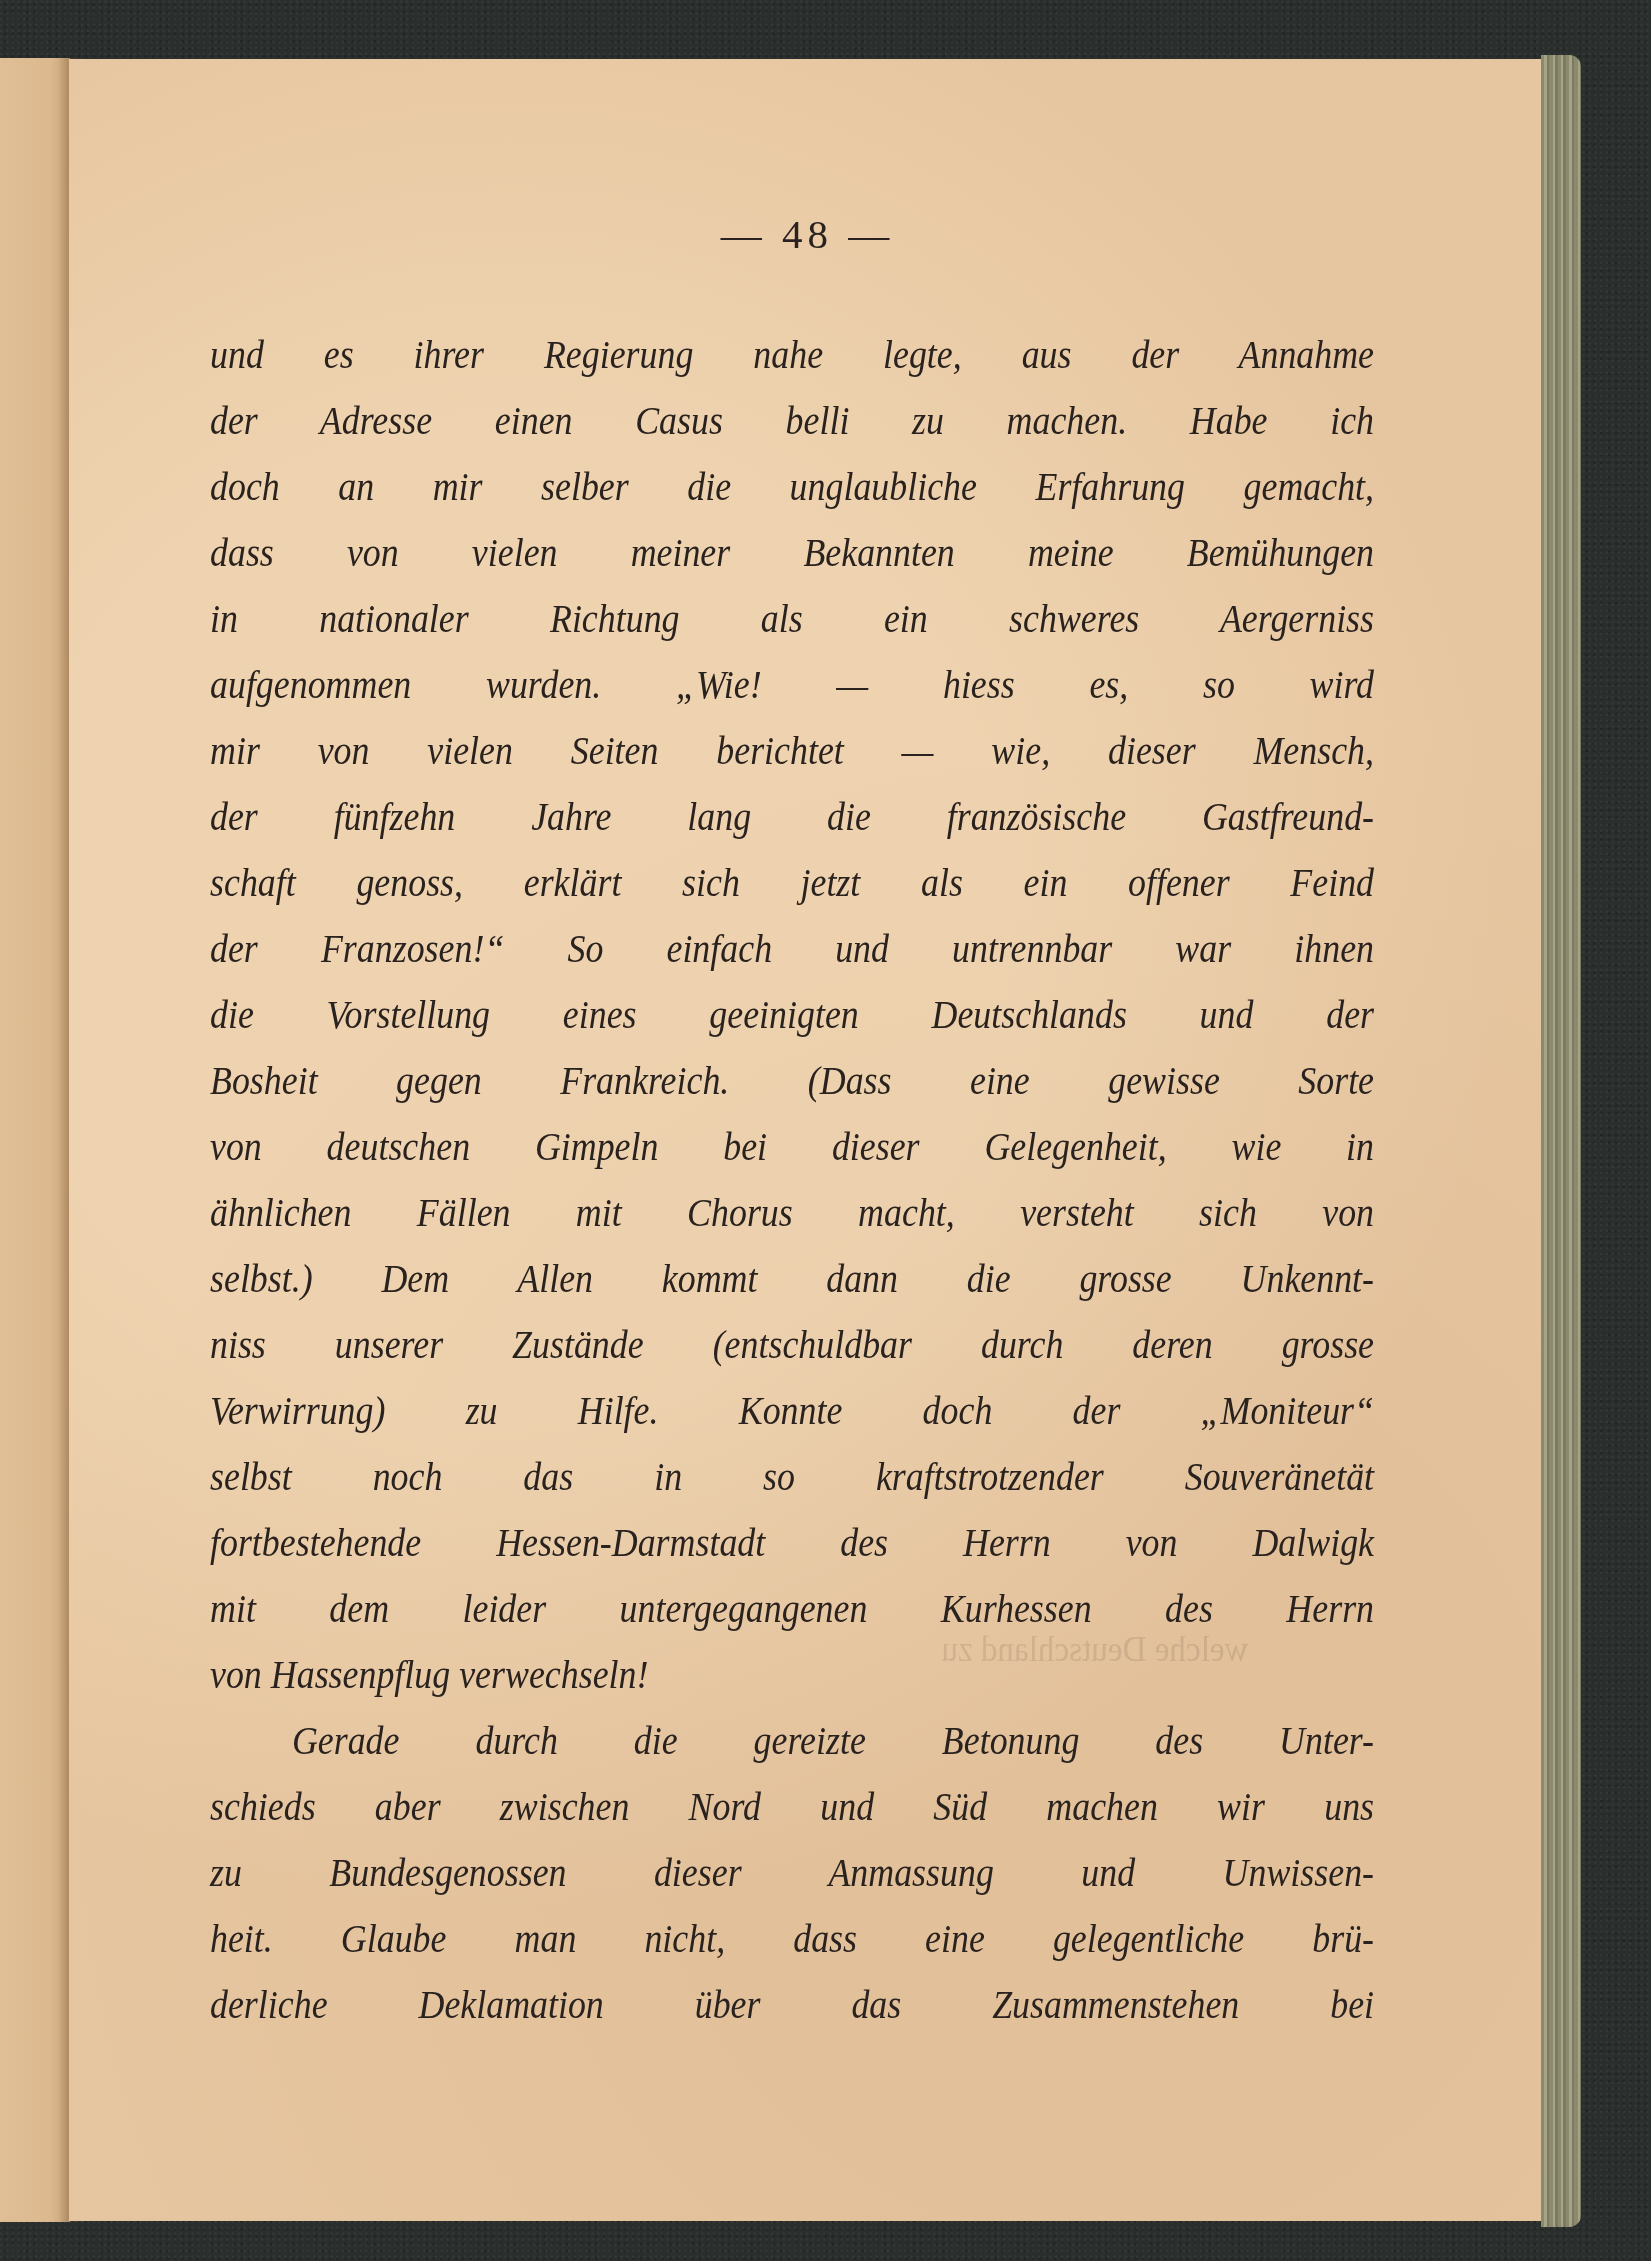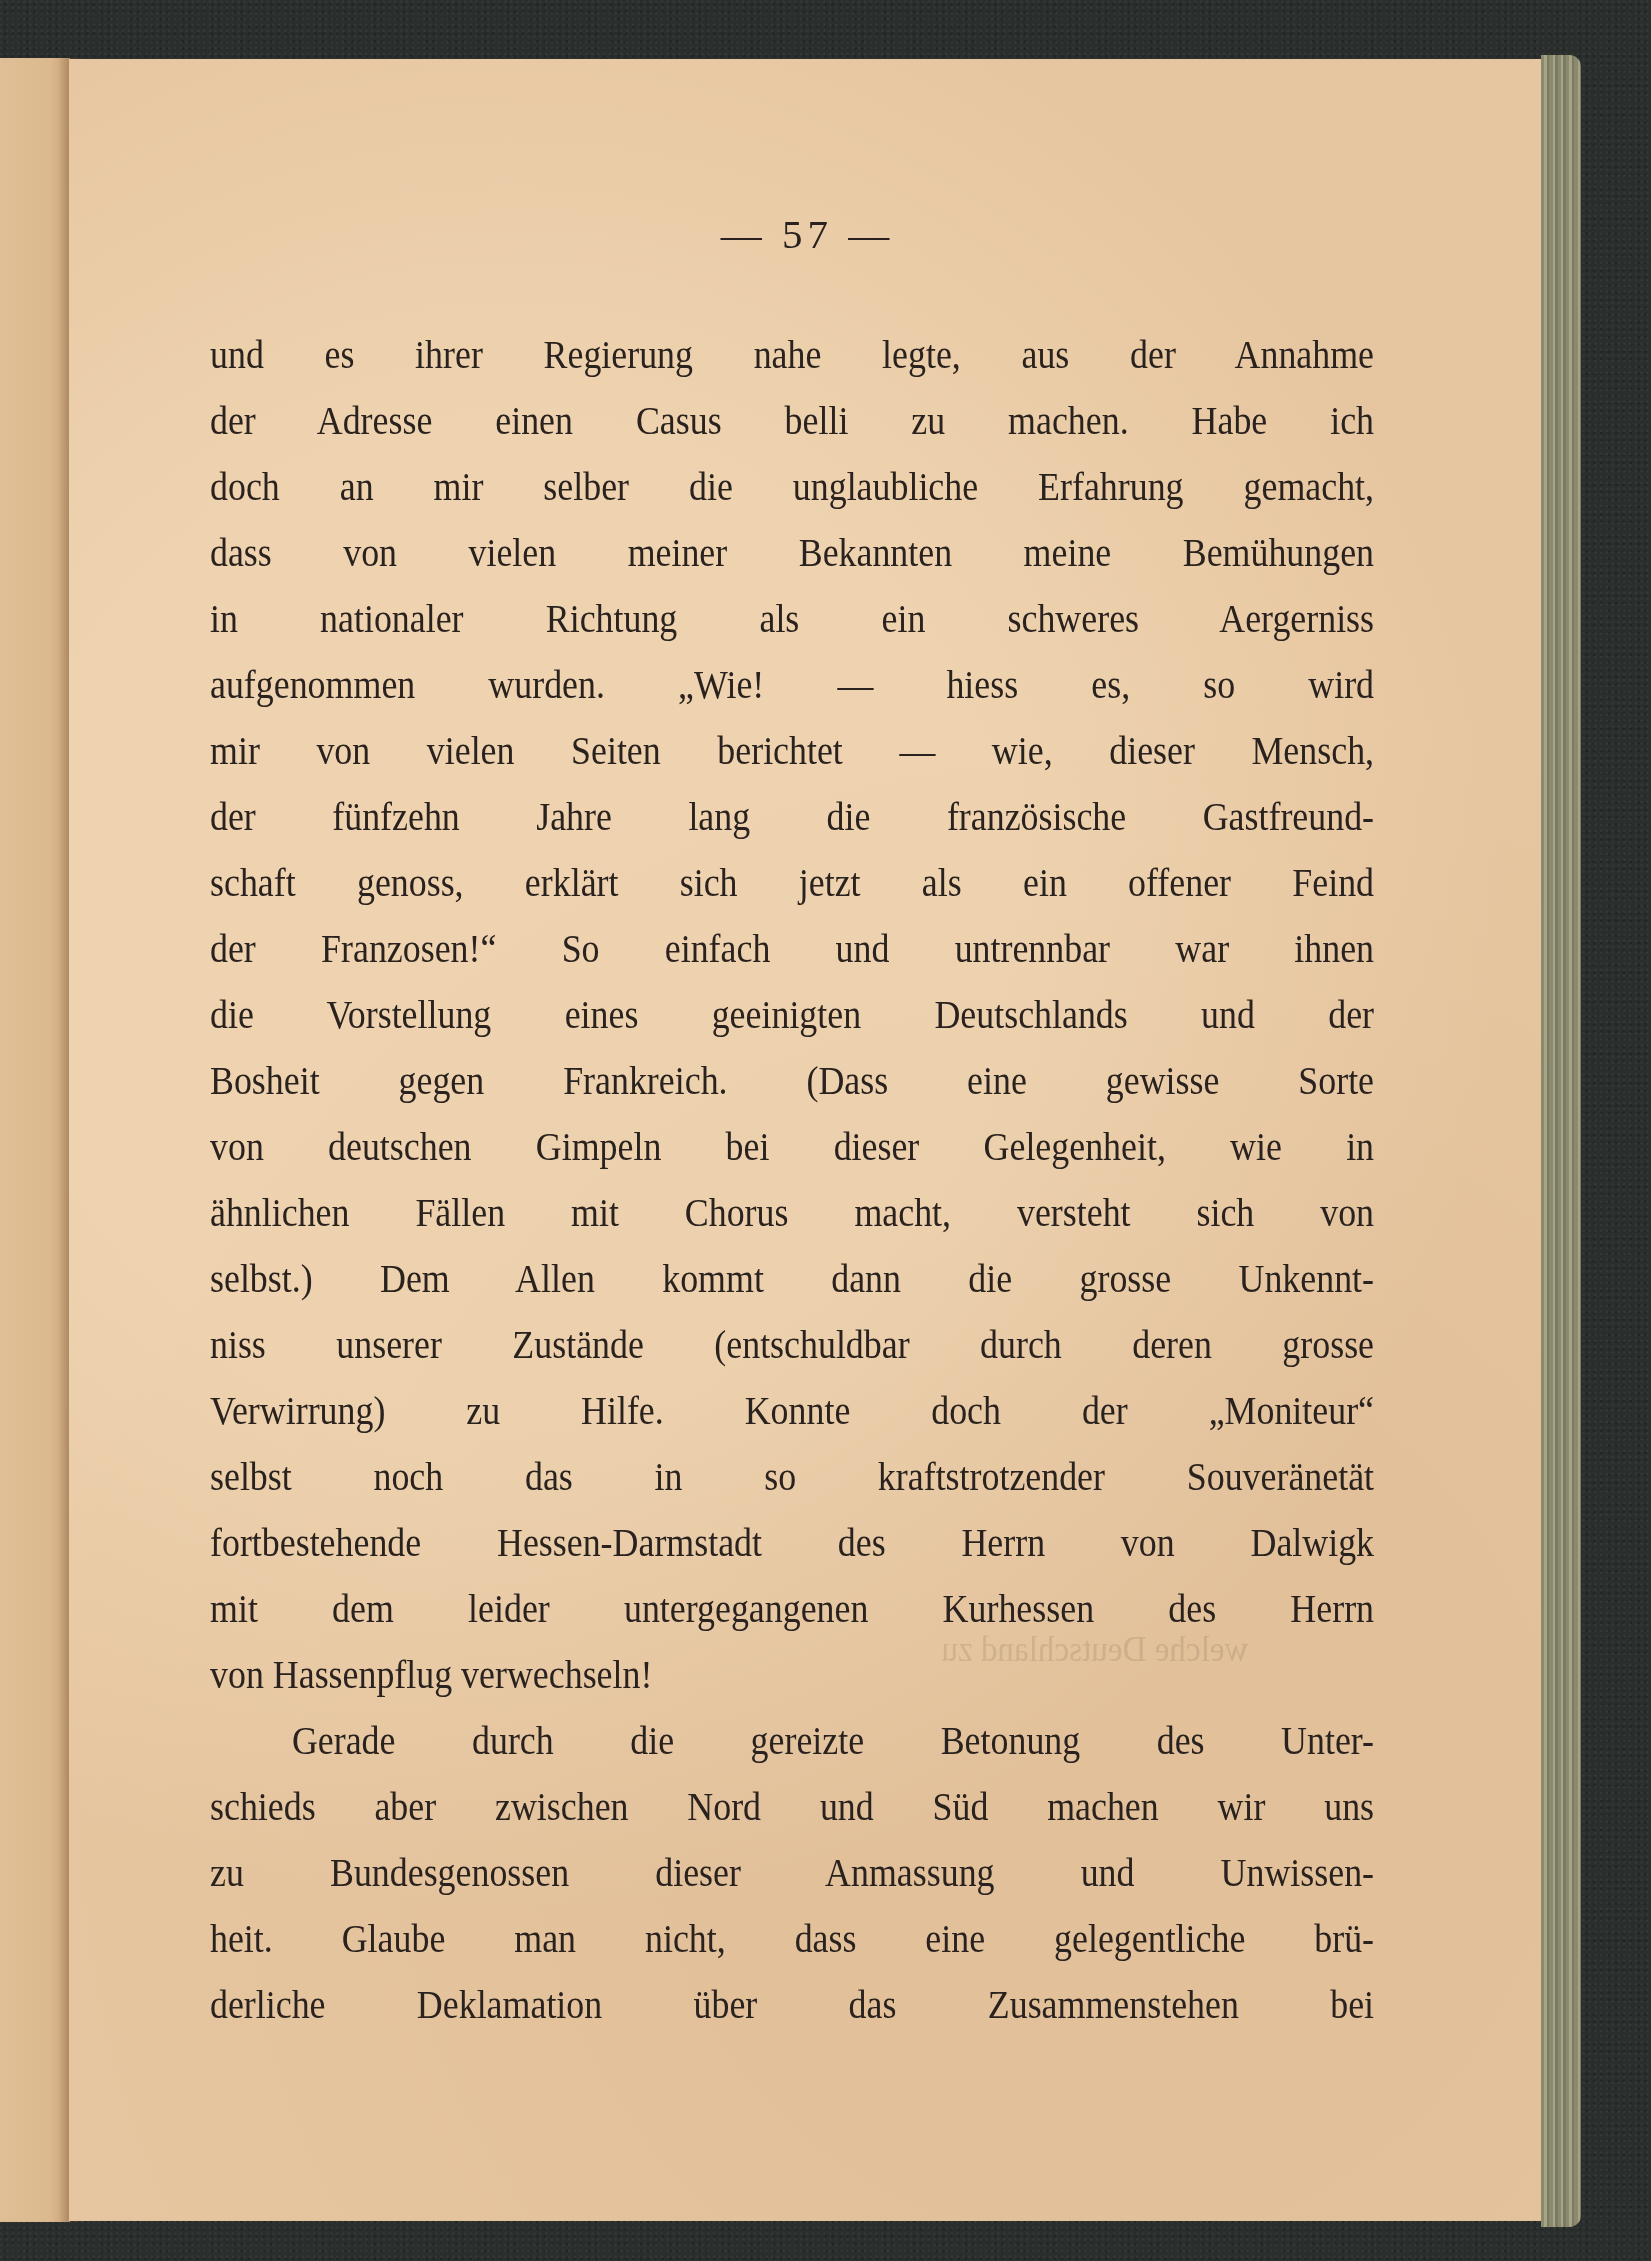--- a/index.html
+++ b/index.html
@@ -31,40 +31,41 @@
     border-radius: 0 11.6px 11.6px 0;
   }
   .page-number {
     position: absolute; left: 0; width: 1477px; top: 151px; text-align: center;
     font-family: "Liberation Serif", serif; font-size: 41px; color: #2a2220; letter-spacing: 5px;
   }
   .text-block {
     position: absolute; left: 141px; top: 263px; width: 1164px;
     font-family: "Liberation Serif", serif; font-size: 39px; line-height: 66px;
     color: #2a221e;
+    font-style: italic;
   }
   .line {
     display: block; white-space: nowrap; text-align: justify; text-align-last: justify;
     height: 66px; transform: scaleX(0.92); transform-origin: left center; width: 108.7%;
   }
   .line.last { text-align-last: left; }
   .line.indent { padding-left: 89px; box-sizing: border-box; }
   .bleed {
     position: absolute; left: 859px; top: 1569px; font-family: "Liberation Serif", serif;
     font-size: 36px; color: rgba(60,45,35,0.12); transform: scaleX(-0.92);
   }
 </style>
 </head>
 <body>
 
 <div class="left-page"></div>
 <div class="gutter"></div>
 
 <div class="page">
-  <div class="page-number">— 57 —</div>
+  <div class="page-number">— 48 —</div>
   <div class="bleed">welche Deutschland zu</div>
   <div class="text-block">
     <span class="line">und es ihrer Regierung nahe legte, aus der Annahme</span>
     <span class="line">der Adresse einen Casus belli zu machen. Habe ich</span>
     <span class="line">doch an mir selber die unglaubliche Erfahrung gemacht,</span>
     <span class="line">dass von vielen meiner Bekannten meine Bemühungen</span>
     <span class="line">in nationaler Richtung als ein schweres Aergerniss</span>
     <span class="line">aufgenommen wurden. „Wie! — hiess es, so wird</span>
     <span class="line">mir von vielen Seiten berichtet — wie, dieser Mensch,</span>
     <span class="line">der fünfzehn Jahre lang die französische Gastfreund-</span>

